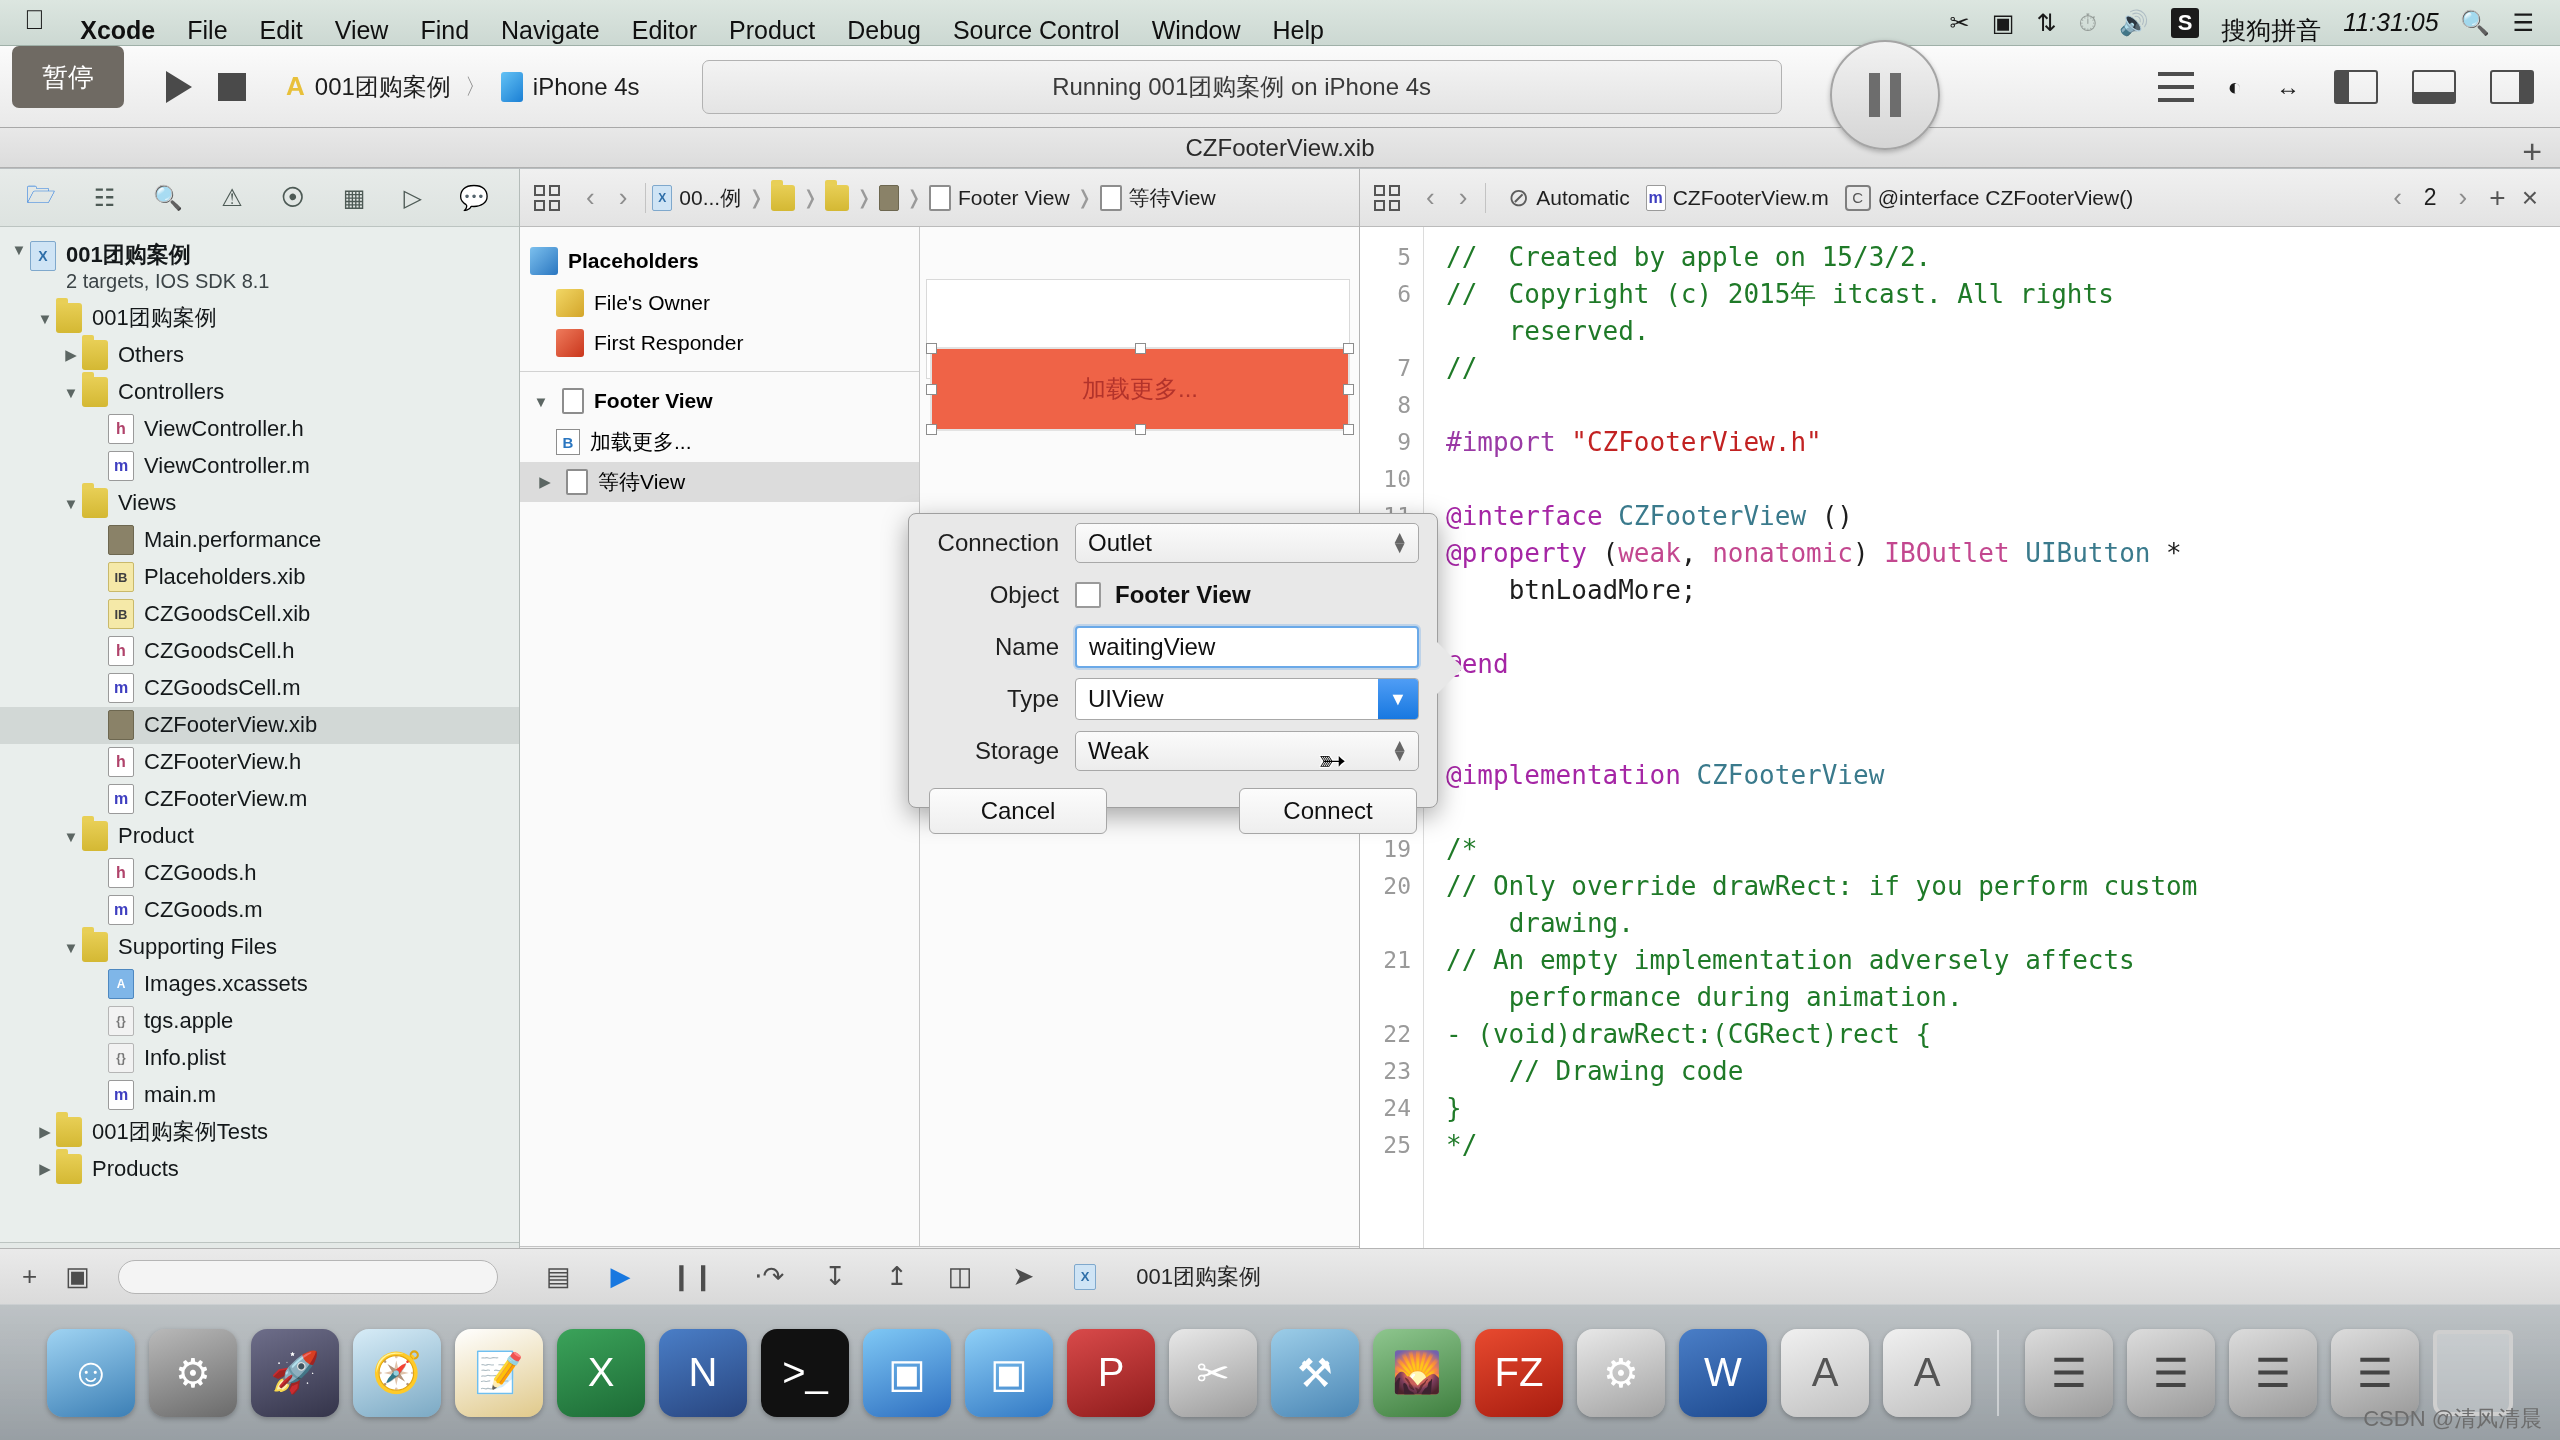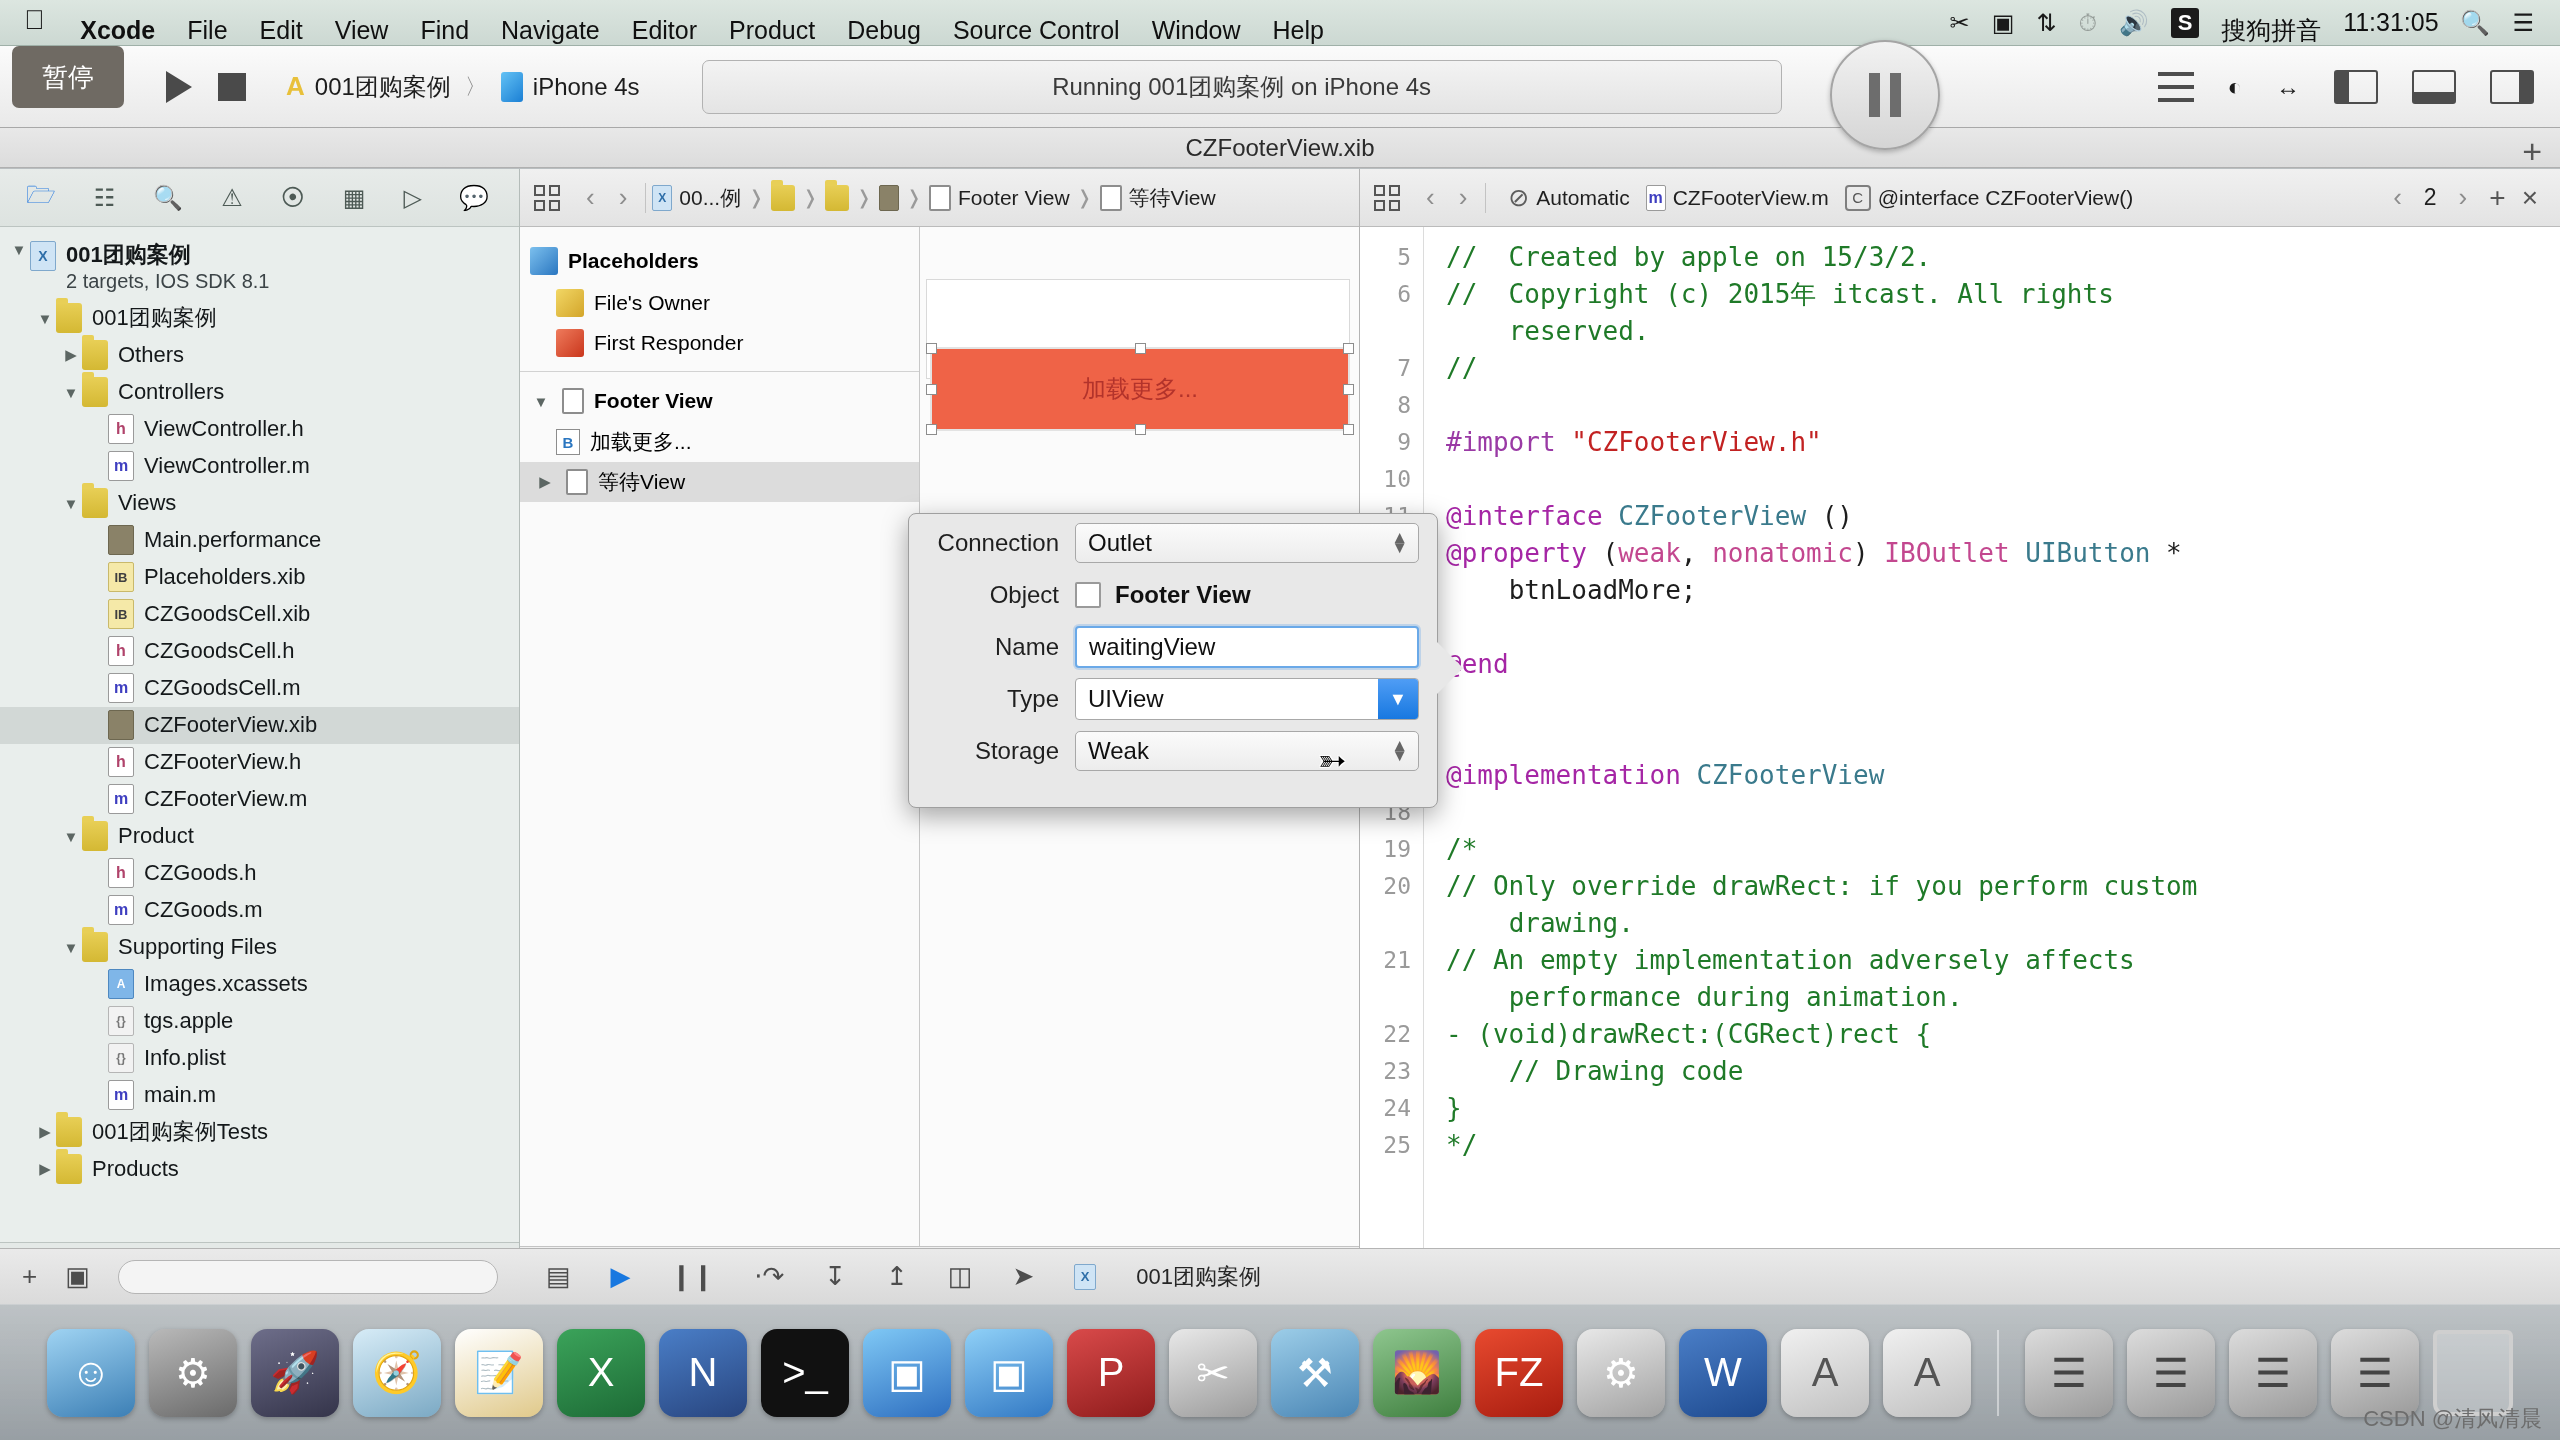--- a/index.html
+++ b/index.html
@@ -21,21 +21,21 @@
   .mb-apple { font-size:27px; line-height:1; padding:0 20px 4px 10px; color:#1a1a1a; }
   .mb-item { font-size:25px; color:#101010; padding:0 16px; white-space:nowrap;margin-top:16px; }
   .mb-item.bold { font-weight:bold; }
   .mb-right { margin-left:auto; display:flex; align-items:center; gap:22px; padding-right:12px;}
   .mb-icon { font-size:24px; color:#1a1a1a; display:flex; align-items:center; }
   .sogou-badge {
     background:#1b1b1b; color:#fff; font-weight:bold; font-size:22px;
     width:28px; height:30px; display:flex; align-items:center; justify-content:center;
     border-radius:3px;
   }
-  .mb-time { font-size:25px; color:#101010; }
+  .mb-time { font-size:25px; color:#101010;font-style:italic; }
 
   
   .toolbar {
     position:absolute; top:46px; left:0; width:2560px; height:82px;
     background:linear-gradient(to bottom,#fbfbfb 0%, #e9e9e9 100%);
     border-bottom:1px solid #a8a8a8;
     display:flex; align-items:center; padding:0 16px;
   }
   .tooltip {
     position:absolute; left:12px; top:46px; width:112px; height:62px;
@@ -683,20 +683,24 @@
         <span class="combo-btn">▼</span>
       </div>
     </div>
     <div class="p-row">
       <div class="p-lab">Storage</div>
       <div class="p-pop">
         <span>Weak</span>
         <span class="stepper">▲<br>▼</span>
       </div>
     </div>
+    <div class="p-btns">
+      <div class="p-btn">Cancel</div>
+      <div class="p-btn">Connect</div>
+    </div>
   </div>
   <div class="cursor">➳</div>
 
   <div class="bottom-bar" style="bottom:136px">
     <span class="bb-ico">+</span>
     <span class="bb-ico">▣</span>
     <span class="bb-field"></span>
   </div>
 
   <div style="position:absolute;bottom:136px;left:520px;width:2040px;height:56px;

